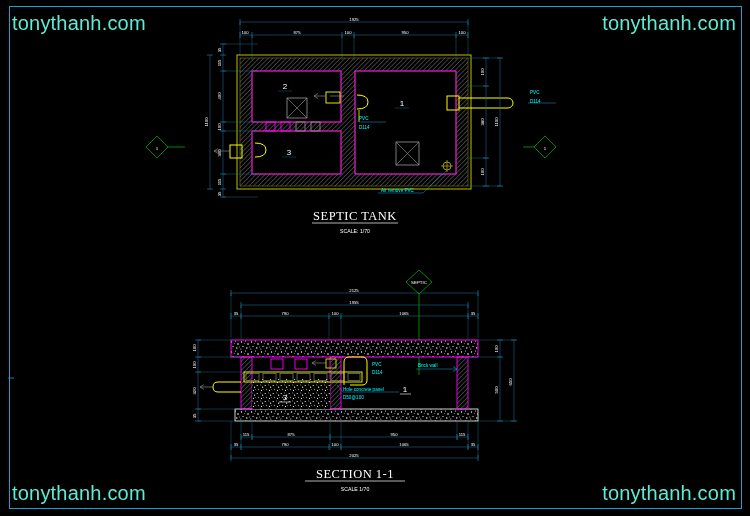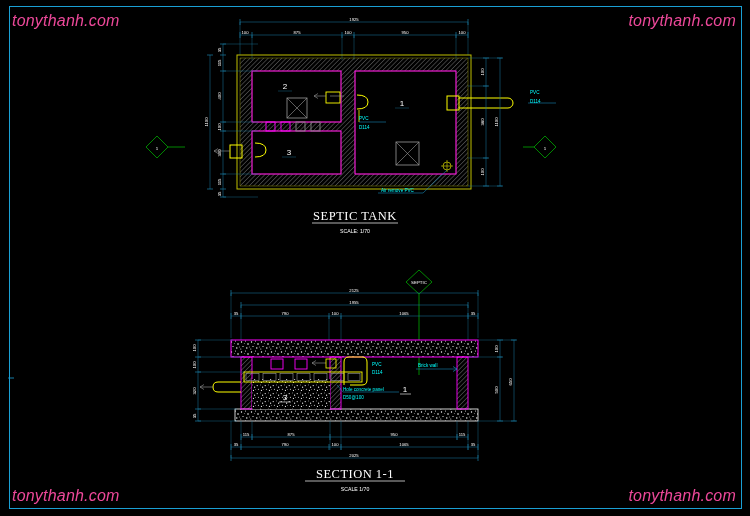--- a/index.html
+++ b/index.html
@@ -1,18 +1,18 @@
 <!DOCTYPE html>
 <html><head>
 <meta charset="utf-8">
 <style>
   html,body{margin:0;padding:0;background:#000;}
   body{width:750px;height:516px;overflow:hidden;font-family:"Liberation Sans",sans-serif;}
   #stage{position:relative;width:750px;height:516px;background:#000;}
-  .wm{position:absolute;color:#ec4899;font-size:16px;letter-spacing:.2px;font-family:"Liberation Sans",sans-serif;white-space:nowrap;font-style:italic;}
+  .wm{position:absolute;color:#5eead4;font-size:20px;letter-spacing:.2px;font-family:"Liberation Sans",sans-serif;white-space:nowrap;}
   .wm.tl{left:12px;top:12px;}
   .wm.tr{right:14px;top:12px;}
   .wm.bl{left:12px;bottom:11px;}
   .wm.br{right:14px;bottom:11px;}
   #frame{position:absolute;left:9px;top:6px;width:733px;height:503px;border:1px solid #1a9fd4;box-sizing:border-box;}
   svg{position:absolute;left:0;top:0;}
   text{font-family:"Liberation Sans",sans-serif;}
   .dim{fill:#ffffff;font-size:4.2px;text-anchor:middle;}
   .dimv{fill:#ffffff;font-size:4.2px;text-anchor:middle;}
   .lblc{fill:#00ffff;font-size:4.6px;}

